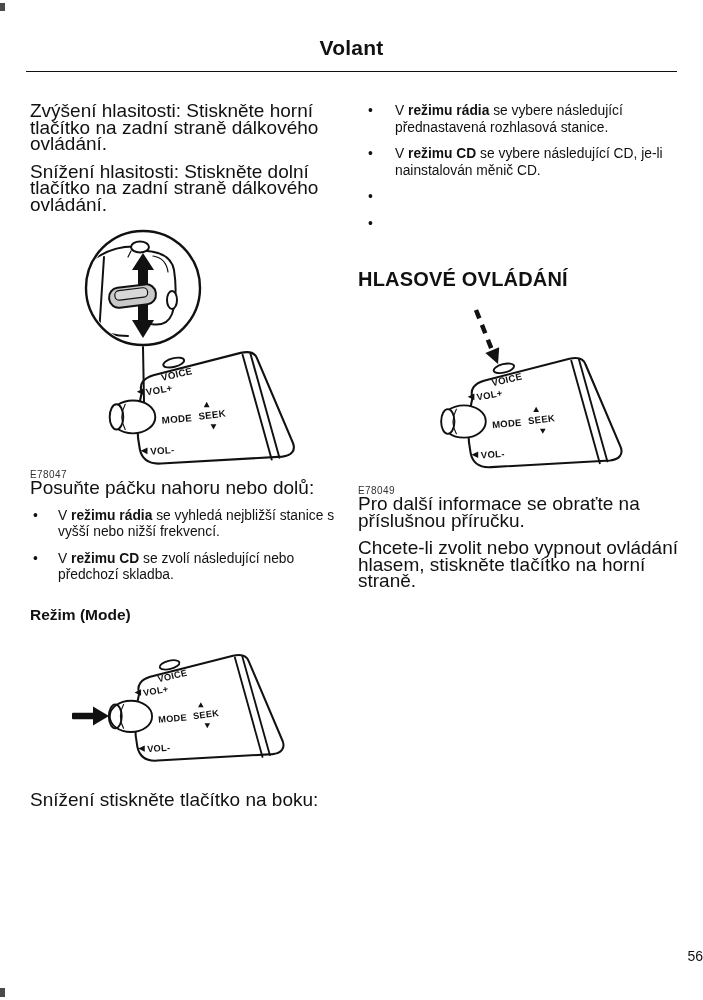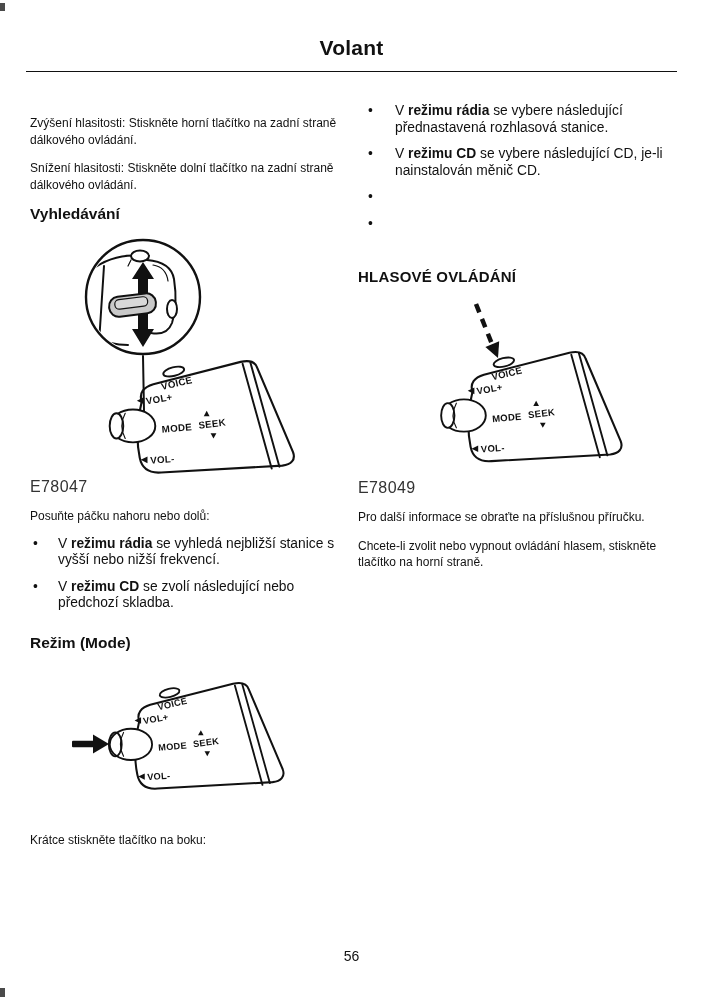--- a/index.html
+++ b/index.html
@@ -8,59 +8,58 @@
     font-family:"Liberation Sans",sans-serif;color:#111;overflow:hidden;
   }
   .title{
     position:absolute;top:36px;left:0;right:0;text-align:center;
     font-size:21px;font-weight:bold;letter-spacing:.2px;
   }
   .rule{position:absolute;top:71px;left:26px;right:26px;border-top:1.6px solid #111;height:0;}
   .col{position:absolute;top:103px;}
   .col-left{left:30px;width:316px;}
   .col-right{left:358px;width:324px;}
-  p.body{font-size:12px;line-height:16.5px;margin:12px 0 11px 0;}
+  p.body{font-size:19px;line-height:16.5px;margin:0 0 11px 0;}
   h3.sub{font-size:15.5px;font-weight:bold;margin:12px 0 10px 0;}
-  h2.main{font-size:15px;font-weight:bold;margin:36px 0 16px 0;letter-spacing:.2px;}
+  h2.main{font-size:20px;font-weight:bold;margin:36px 0 16px 0;letter-spacing:.2px;}
   ul.bullets{list-style:none;margin:0 0 1px 0;padding:0;}
   li.bullet{display:flex;font-size:13.8px;line-height:16.5px;margin:0 0 10px 0;}
   .col-left .marker{flex:0 0 28px;padding-left:3px;box-sizing:border-box;}
   .col-right .marker{flex:0 0 37px;padding-left:10px;box-sizing:border-box;}
   figure{margin:0;}
-  .caption{font-size:16px;color:#333;letter-spacing:.4px;margin:2px 0 0 0;}
+  .caption{font-size:10px;color:#333;letter-spacing:.4px;margin:2px 0 0 0;}
   .after-caption{margin-top:12px;}
   .after-caption-lg{margin-top:16px;}
   svg{display:block;}
   svg .ln{fill:none;stroke:#111;stroke-width:2;stroke-linecap:round;stroke-linejoin:round;}
   svg .lnw{fill:#fff;stroke:#111;stroke-width:2;stroke-linecap:round;stroke-linejoin:round;}
   svg .thin{stroke-width:1.2;}
   svg text.lbl{font-family:"Liberation Sans",sans-serif;font-size:10px;font-weight:bold;fill:#111;letter-spacing:.3px;}
   svg .solid{fill:#111;stroke:none;}
-  .pageno{position:absolute;left:0;right:0;top:948px;text-align:center;font-size:14px;}
+  .pageno{position:absolute;left:0;right:0;top:948px;text-align:right;font-size:14px;}
   .artifact{position:absolute;background:#4a4a4a;}
   .artifact.tl{left:0;top:3px;width:5px;height:8px;}
   .artifact.bl{left:0;top:988px;width:5px;height:9px;}
 </style>
 </head>
 <body>
 
 <div class="page">
 
   <div class="artifact tl"></div>
   <div class="artifact bl"></div>
 
   <div class="title">Volant</div>
   <div class="rule"></div>
 
   <div class="col col-left">
 
     <p class="body">Zvýšení hlasitosti: Stiskněte horní tlačítko na zadní straně dálkového ovládání.</p>
     <p class="body">Snížení hlasitosti: Stiskněte dolní tlačítko na zadní straně dálkového ovládání.</p>
 
-    <h3 class="sub">Vyhledávání</h3>
 
     <figure>
       <svg width="290" height="243" viewBox="0 0 290 243">
         <defs>
           <clipPath id="magclip">
               <circle cx="113" cy="64" r="55"></circle>
             </clipPath>
         </defs>
 
         <circle class="ln" cx="113" cy="64" r="57" style="stroke-width:2.4"></circle>
@@ -137,21 +136,21 @@
           <polygon class="solid" points="16,101.5 16,108.5 9,105"></polygon>
           <text class="lbl" x="19" y="109" transform="rotate(-4 19 109)">VOL-</text>
         </g>
         <g>
           <rect class="solid" x="42" y="78.8" width="22" height="6.4" rx="1"></rect>
           <polygon class="solid" points="79,82 63,72.5 63,91.5"></polygon>
         </g>
       </svg>
     </figure>
 
-    <p class="body after-caption-lg">Krátce stiskněte tlačítko na boku:</p>
+    <p class="body after-caption-lg">Snížení stiskněte tlačítko na boku:</p>
 
   </div>
 
   <div class="col col-right">
 
     <ul class="bullets">
       <li class="bullet">
         <span class="marker">•</span>
         <span class="li-text"><span>V </span><b>režimu rádia</b><span> se vybere následující přednastavená rozhlasová stanice.</span></span>
       </li>

